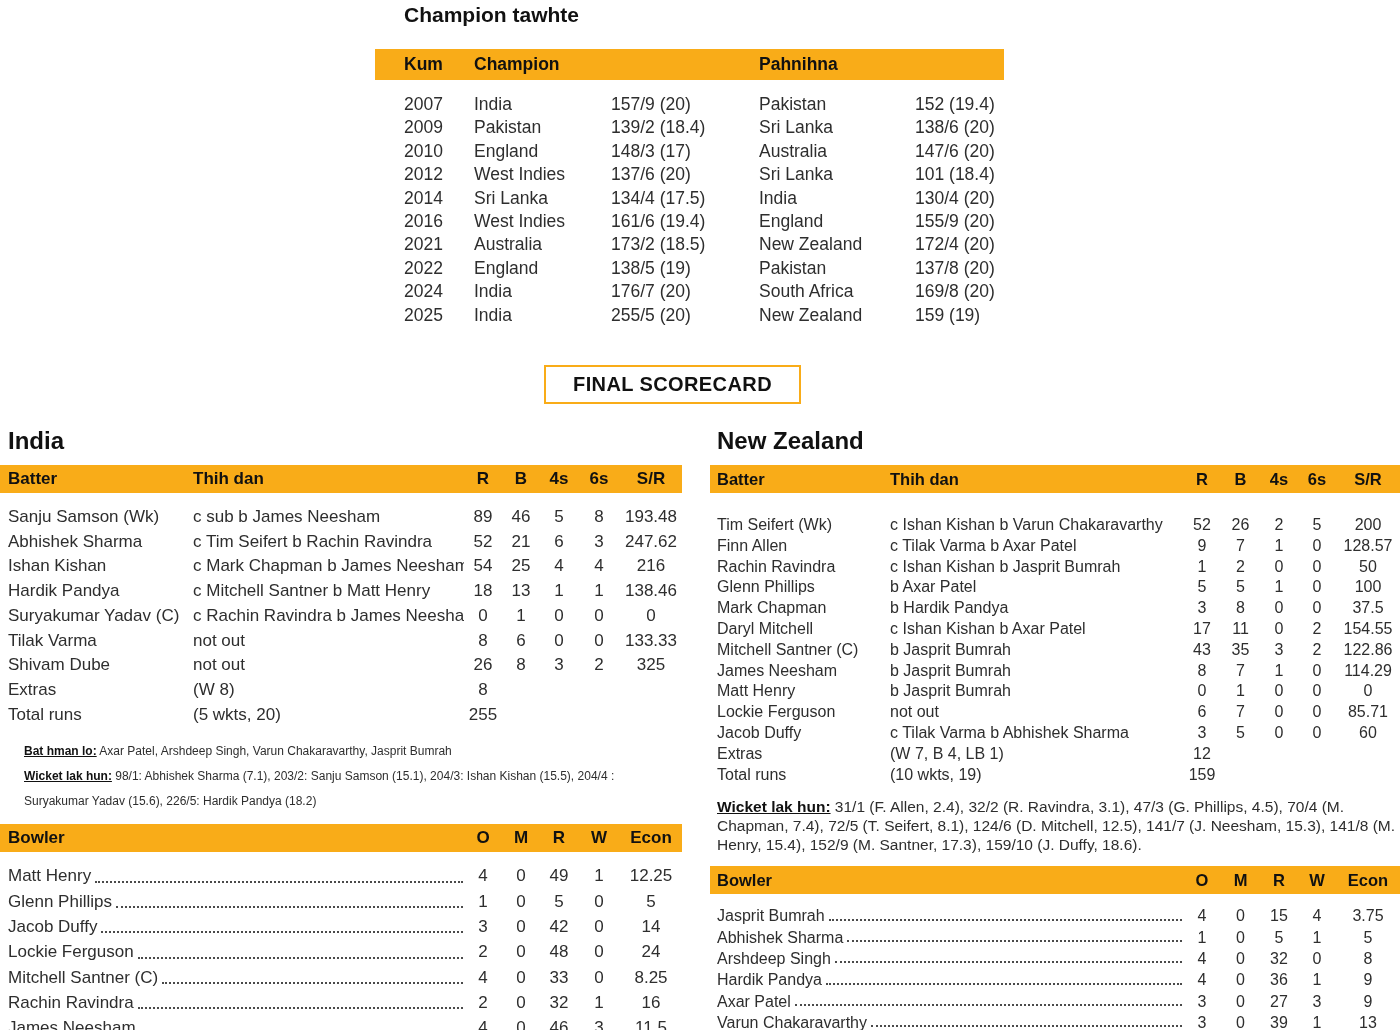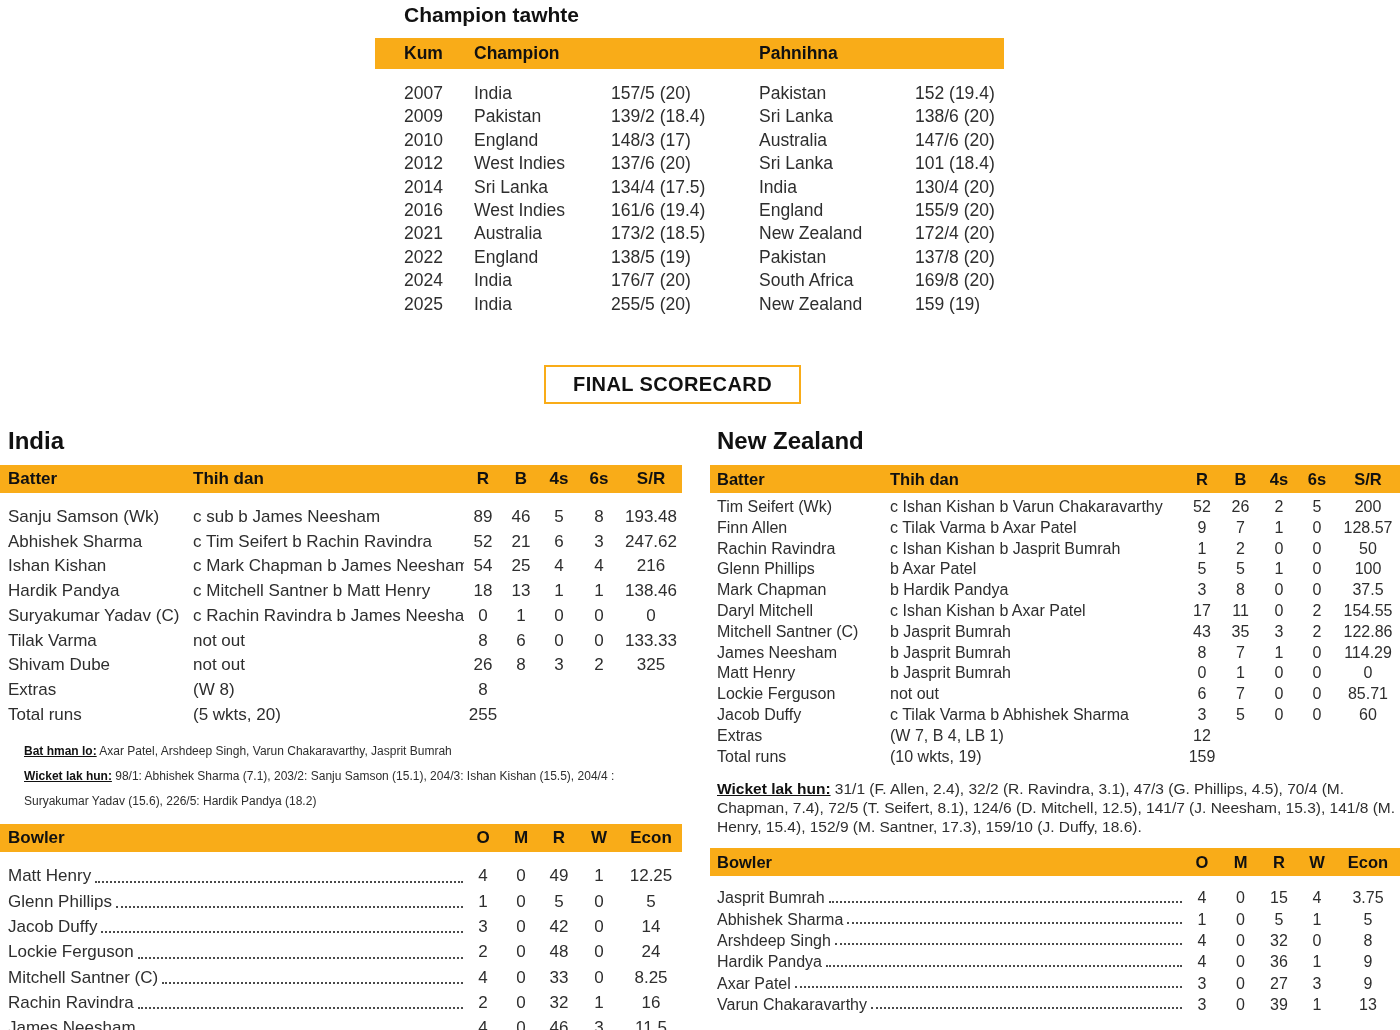--- a/index.html
+++ b/index.html
@@ -3,21 +3,21 @@
 <meta charset="utf-8">
 <style>
   :root { --amber:#F9AC18; --ink:#111111; --body:#2e2e2e; }
   * { margin:0; padding:0; box-sizing:border-box; }
   body { background:#ffffff; font-family:"Liberation Sans", sans-serif; }
   .page { position:relative; width:1400px; height:1030px; background:#fff; overflow:hidden; }
 
   
   .champion { position:absolute; left:375px; top:3px; width:629px; }
   .champ-title { font-size:21px; font-weight:700; color:var(--ink); margin-left:29px; }
-  .champ-head { margin-top:11px; height:31px; background:var(--amber); display:grid;
+  .champ-head { margin-top:22px; height:31px; background:var(--amber); display:grid;
     grid-template-columns:70px 137px 148px 156px 1fr; align-items:center; padding-left:29px;
     font-size:17.5px; font-weight:700; color:var(--ink); }
   .champ-rows { margin-top:13px; }
   .champ-row { display:grid; grid-template-columns:70px 137px 148px 156px 1fr;
     padding-left:29px; font-size:17.5px; line-height:23.4px; color:var(--body); }
 
   
   .final-box { position:absolute; left:544px; top:365px; width:257px; height:39px;
     border:2px solid var(--amber); display:flex; align-items:center; justify-content:center;
     font-size:20px; font-weight:700; letter-spacing:.4px; color:var(--ink); }
@@ -32,21 +32,21 @@
 
   .band { margin-top:10px; height:28px; background:var(--amber); display:grid; align-items:center;
     font-weight:700; color:var(--ink); }
   .left  .bat-head  { grid-template-columns:185px 271px 38px 38px 38px 42px 1fr; padding-left:8px; font-size:17px; }
   .left  .bowl-head { grid-template-columns:456px 38px 38px 38px 42px 1fr;       padding-left:8px; font-size:17px; }
   .right .bat-head  { grid-template-columns:173px 293px 38px 39px 38px 38px 1fr; padding-left:7px; font-size:16.5px; }
   .right .bowl-head { grid-template-columns:466px 38px 39px 38px 38px 1fr;       padding-left:7px; font-size:16.5px; }
   .num { text-align:center; }
 
   .bat-rows { margin-top:12px; }
-  .right .bat-rows { margin-top:4px; }
+  .right .bat-rows { margin-top:22px; }
   .bat-row { display:grid; color:var(--body); }
   .left  .bat-row { grid-template-columns:185px 271px 38px 38px 38px 42px 1fr; padding-left:8px; font-size:17px; line-height:24.7px; }
   .right .bat-row { grid-template-columns:173px 293px 38px 39px 38px 38px 1fr; padding-left:7px; font-size:16px;  line-height:20.8px; }
   .bat-row .cell { white-space:nowrap; overflow:hidden; }
 
   .note { color:var(--body); }
   .left  .note { padding-left:24px; font-size:12px;   line-height:25px;   width:682px; }
   .right .note { padding-left:7px; font-size:15.5px; line-height:19px; width:690px; }
   .left  .note.first { margin-top:12px; }
   .right .note.first { margin-top:12px; }
@@ -74,21 +74,21 @@
       <span>Champion</span>
       <span></span>
       <span>Pahnihna</span>
       <span></span>
     </div>
     <div class="champ-rows">
 
         <div class="champ-row">
           <span>2007</span>
           <span>India</span>
-          <span>157/5 (20)</span>
+          <span>157/9 (20)</span>
           <span>Pakistan</span>
           <span>152 (19.4)</span>
         </div>
 
         <div class="champ-row">
           <span>2009</span>
           <span>Pakistan</span>
           <span>139/2 (18.4)</span>
           <span>Sri Lanka</span>
           <span>138/6 (20)</span>

